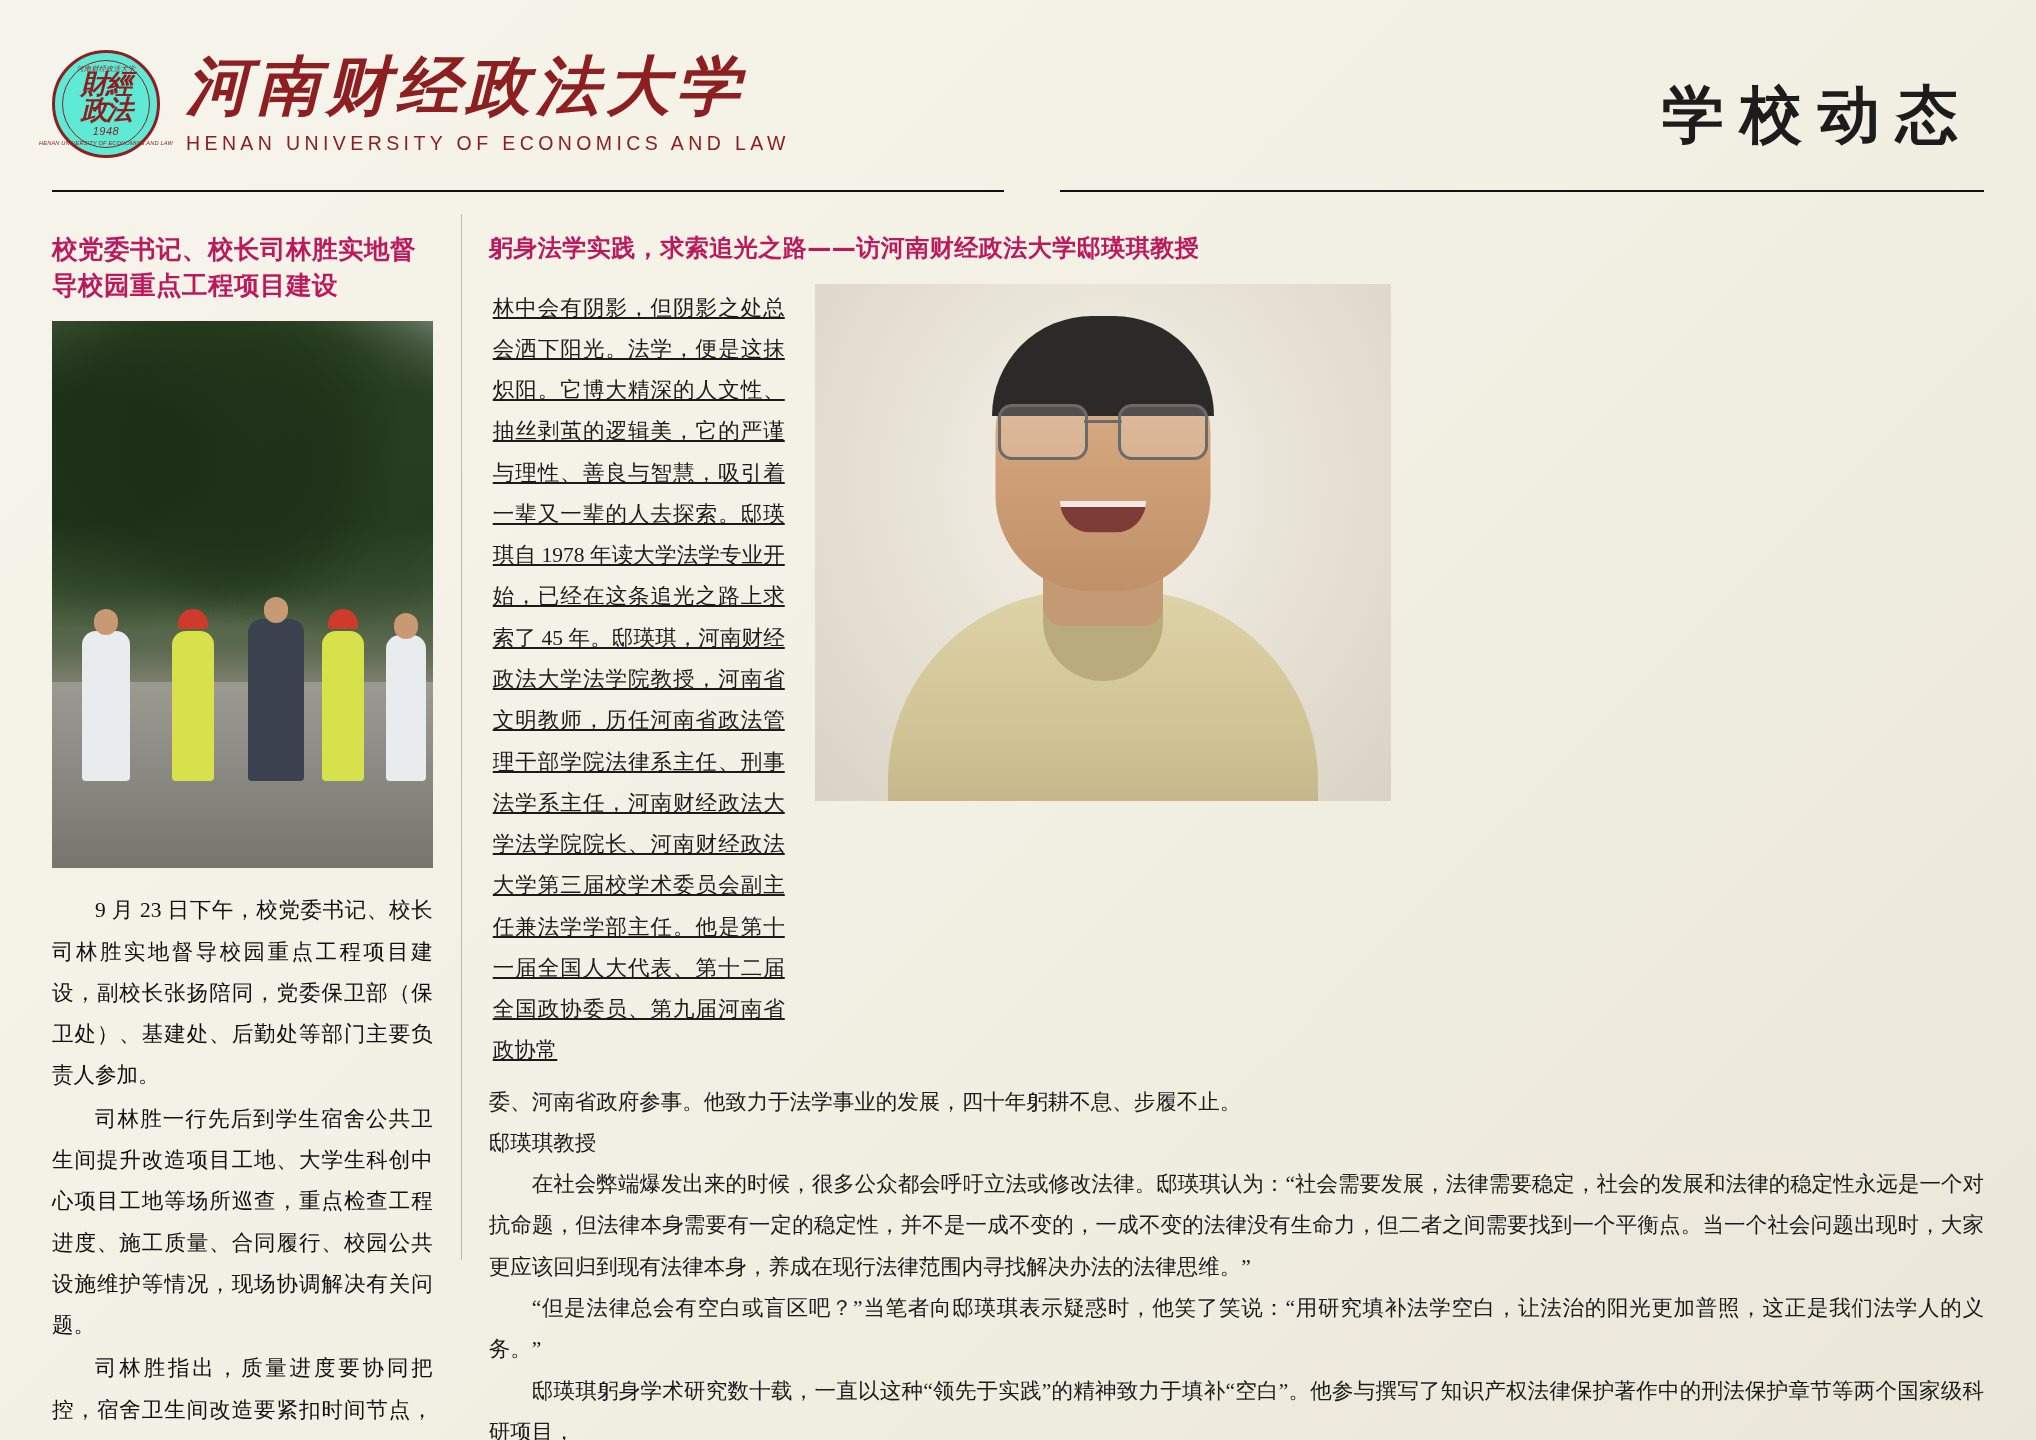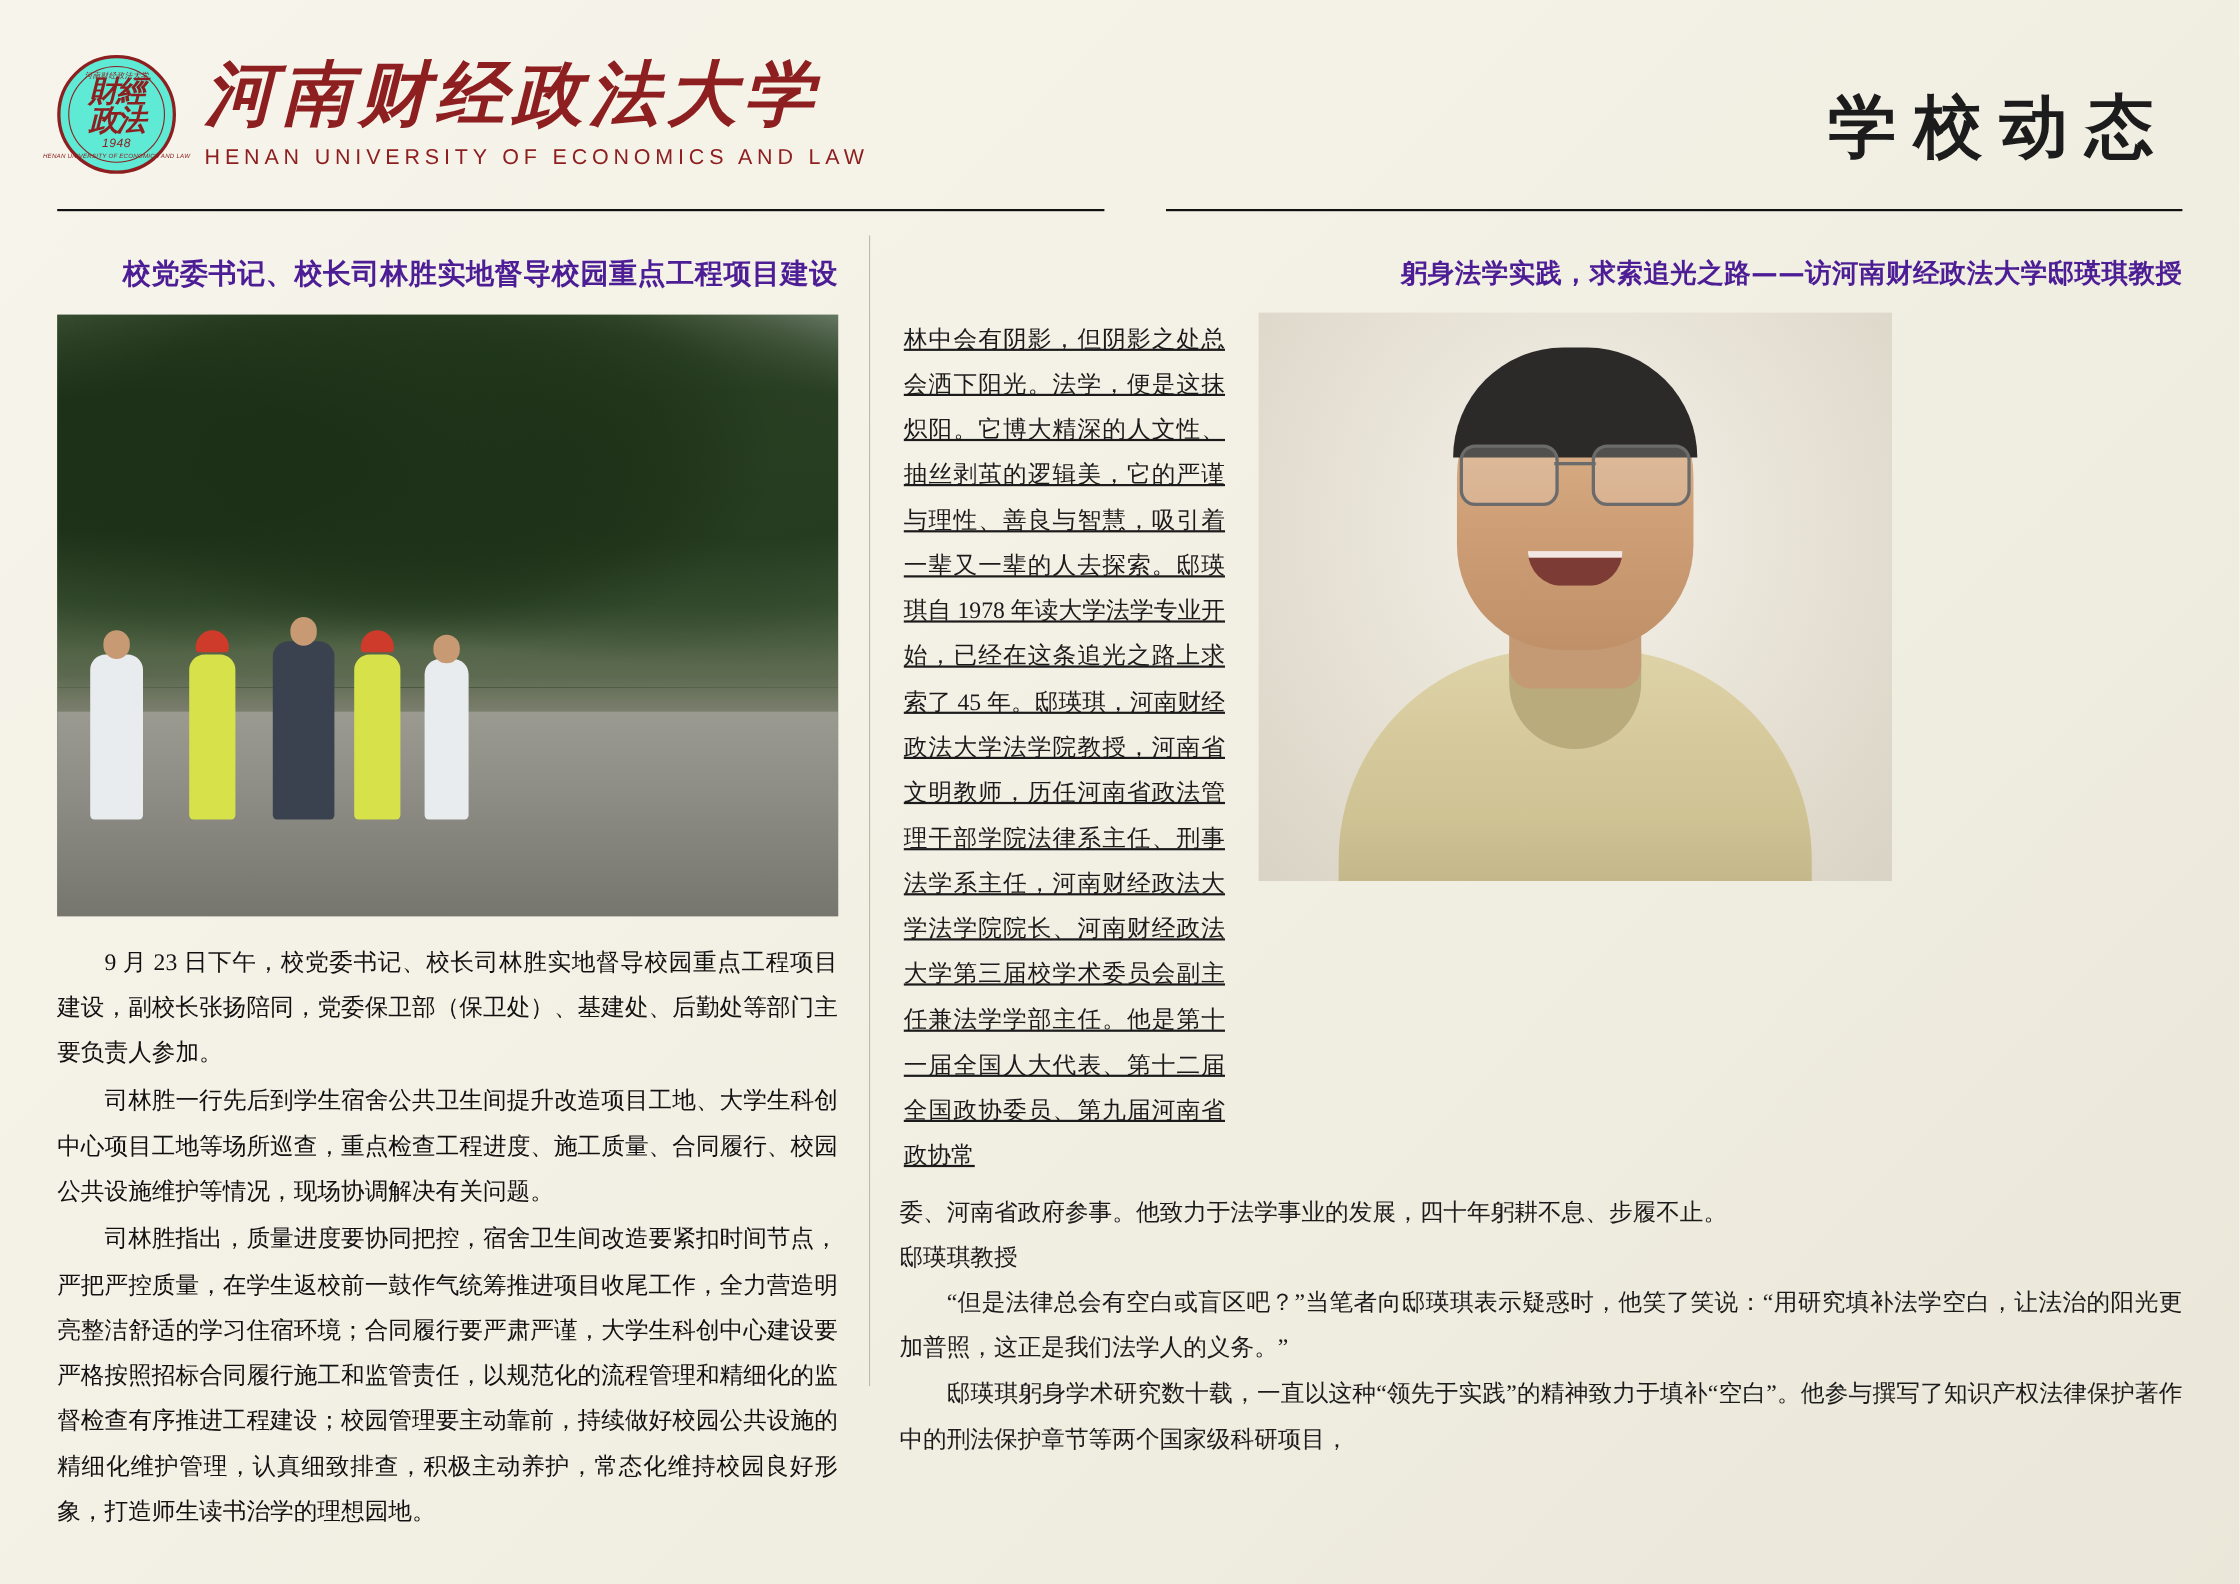--- a/index.html
+++ b/index.html
@@ -151,22 +151,22 @@
     top: -10px;
     bottom: 180px;
     width: 1px;
     background: #bdb9ab;
   }
 
   .headline {
     font-family: "DejaVu Sans", sans-serif;
     font-weight: 700;
     font-size: 25.5px;
-    text-align: right;
-    color: #4c1d95;
+    text-align: left;
+    color: #be185d;
     letter-spacing: 0.5px;
     margin: 8px 0 18px 0;
     line-height: 1.4;
   }
   .headline.right-head { font-size: 24px; }
 
   .photo {
     width: 100%;
     height: 547px;
     overflow: hidden;
@@ -416,18 +416,19 @@
           <div class="lens r"></div>
         </div>
         <div class="mouth"></div>
 
       </div>
     </div>
 
     <div class="right-body">
       <p class="noindent">委、河南省政府参事。他致力于法学事业的发展，四十年躬耕不息、步履不止。</p>
       <p class="noindent">邸瑛琪教授</p>
+      <p>在社会弊端爆发出来的时候，很多公众都会呼吁立法或修改法律。邸瑛琪认为：“社会需要发展，法律需要稳定，社会的发展和法律的稳定性永远是一个对抗命题，但法律本身需要有一定的稳定性，并不是一成不变的，一成不变的法律没有生命力，但二者之间需要找到一个平衡点。当一个社会问题出现时，大家更应该回归到现有法律本身，养成在现行法律范围内寻找解决办法的法律思维。”</p>
       <p>“但是法律总会有空白或盲区吧？”当笔者向邸瑛琪表示疑惑时，他笑了笑说：“用研究填补法学空白，让法治的阳光更加普照，这正是我们法学人的义务。”</p>
       <p>邸瑛琪躬身学术研究数十载，一直以这种“领先于实践”的精神致力于填补“空白”。他参与撰写了知识产权法律保护著作中的刑法保护章节等两个国家级科研项目，</p>
     </div>
   </div>
 
 </div>
 
 </body></html>

